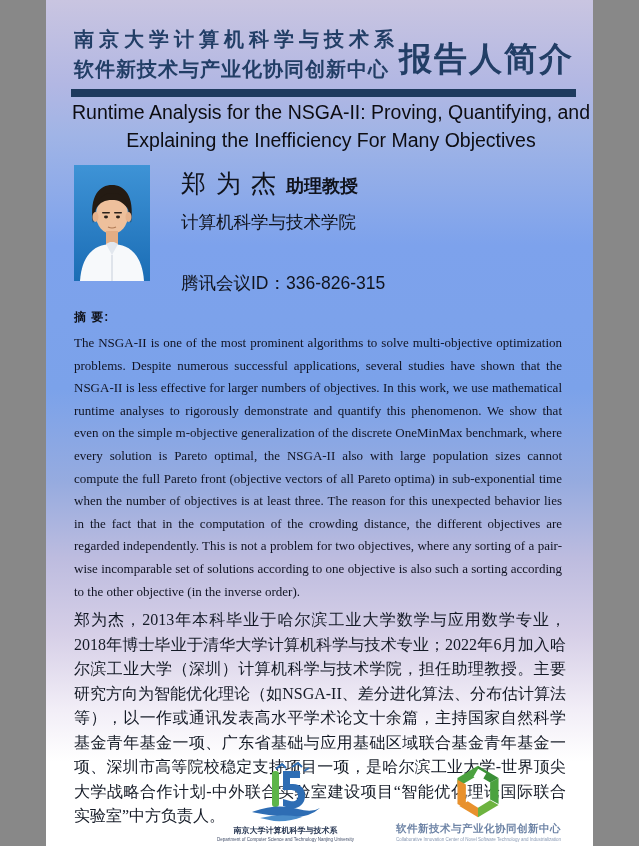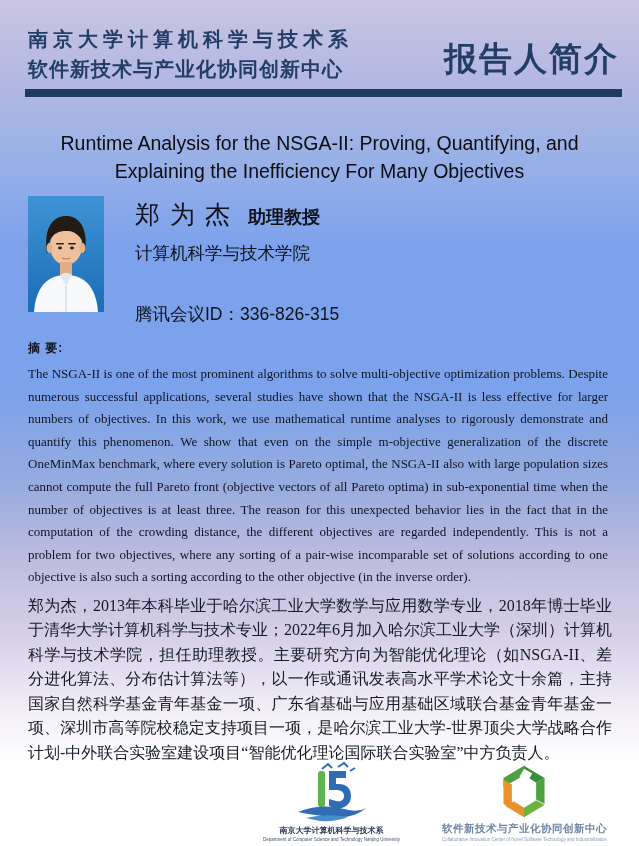--- a/index.html
+++ b/index.html
@@ -1,19 +1,19 @@
 <!DOCTYPE html>
 <html><head>
 <meta charset="utf-8">
 <style>
   * { margin: 0; padding: 0; box-sizing: border-box; }
   html, body { background: #888; }
   .poster {
     position: relative;
-    width: 639px;
+    width: 547px;
     height: 846px;
     margin: 0 auto;
     overflow: hidden;
     font-family: "Liberation Sans", sans-serif;
     background: linear-gradient(180deg,
       #c9c5e1 0%,
       #b2b7e3 10%,
       #a0b4e6 16%,
       #7da2ec 29%,
       #7ba2ea 46%,
@@ -58,21 +58,21 @@
   }
   .navy-bar {
     height: 8px;
     background: #1e3a5e;
     margin: 6px 17px 0 25px;
   }
 
   
   .talk-title {
     width: 570px;
-    margin: 32px auto 0 auto;
+    margin: 1px auto 0 auto;
     text-align: center;
     font-size: 19.5px;
     font-weight: normal;
     line-height: 28px;
     color: #0d0d12;
   }
 
   
   .speaker {
     display: flex;
@@ -95,21 +95,20 @@
     font-family: "Liberation Serif", serif;
     font-size: 25px;
     font-weight: normal;
     letter-spacing: 10px;
     color: #10131c;
   }
   .speaker-title {
     font-size: 18px;
     font-weight: bold;
     color: #10131c;
-    margin-left: 8px;
     white-space: nowrap;
   }
   .info-row {
     display: flex;
     font-size: 17.5px;
     color: #10131c;
   }
   .info-row .left-cell { width: 250px; white-space: nowrap; }
   .info-row .right-cell { white-space: nowrap; }
   .row-dept { margin-top: 10px; }

